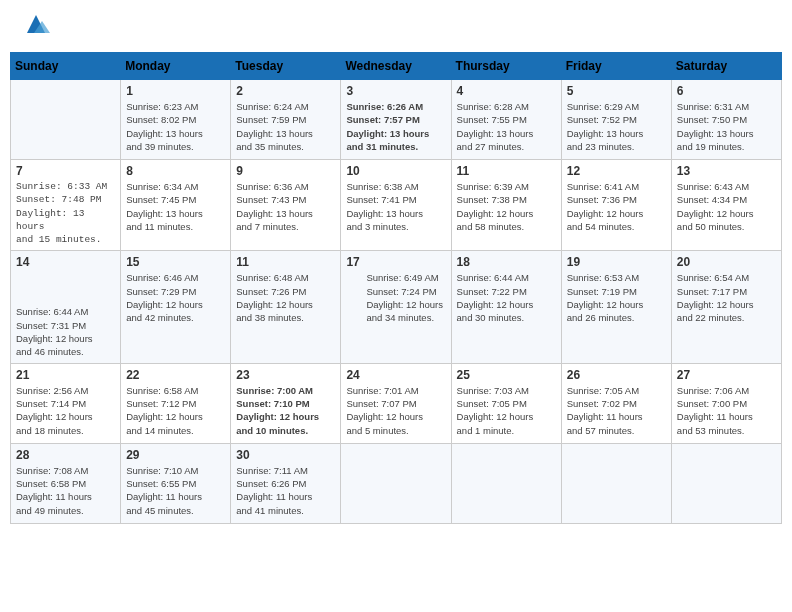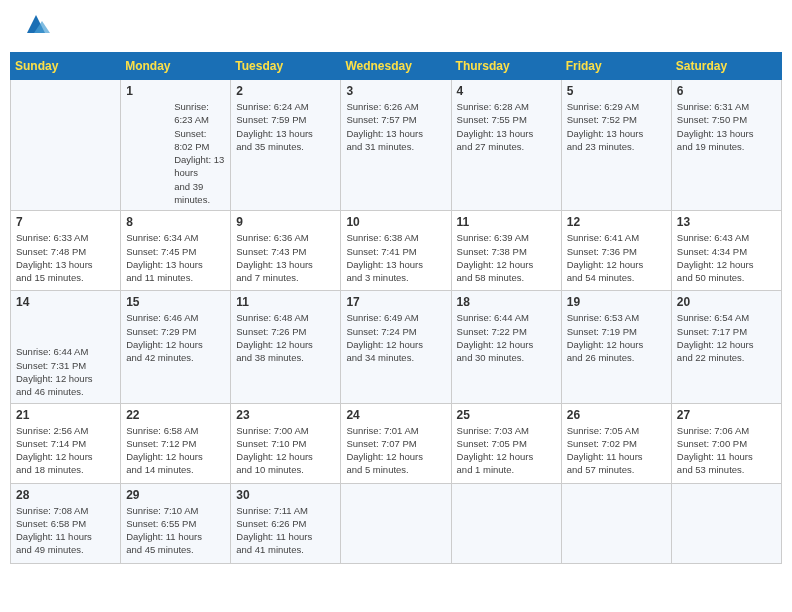--- a/index.html
+++ b/index.html
@@ -55,21 +55,21 @@
       font-size: 16px;
       color: #555;
     }
     table {
       width: 100%;
       border-collapse: collapse;
       table-layout: fixed;
     }
     thead th {
       background-color: #1a6fb5;
-      color: #fde047;
+      color: #000000;
       font-size: 12px;
       font-weight: bold;
       padding: 6px 4px;
       text-align: left;
       border: 1px solid #1a6fb5;
     }
     tbody td {
       border: 1px solid #ccc;
       vertical-align: top;
       padding: 4px 5px;
@@ -128,35 +128,35 @@
         <th>Thursday</th>
         <th>Friday</th>
         <th>Saturday</th>
       </tr>
   </thead>
   <tbody>
   <tr>
         <td class="empty-cell"></td>
         <td>
           <span class="day-number">1</span>
-          <div class="day-info" style="white-space: pre-line; margin-left: 48px;">Sunrise: 6:23 AM
+          <div class="day-info" style="white-space: pre-line;">Sunrise: 6:23 AM
 Sunset: 8:02 PM
 Daylight: 13 hours
 and 39 minutes.</div>
         </td>
         <td>
           <span class="day-number">2</span>
           <div class="day-info" style="white-space: pre-line;">Sunrise: 6:24 AM
 Sunset: 7:59 PM
 Daylight: 13 hours
 and 35 minutes.</div>
         </td>
         <td>
           <span class="day-number">3</span>
-          <div class="day-info" style="white-space: pre-line;">Sunrise: 6:26 AM
+          <div class="day-info" style="white-space: pre-line; font-weight: bold;">Sunrise: 6:26 AM
 Sunset: 7:57 PM
 Daylight: 13 hours
 and 31 minutes.</div>
         </td>
         <td>
           <span class="day-number">4</span>
           <div class="day-info" style="white-space: pre-line;">Sunrise: 6:28 AM
 Sunset: 7:55 PM
 Daylight: 13 hours
 and 27 minutes.</div>
@@ -172,21 +172,21 @@
           <span class="day-number">6</span>
           <div class="day-info" style="white-space: pre-line;">Sunrise: 6:31 AM
 Sunset: 7:50 PM
 Daylight: 13 hours
 and 19 minutes.</div>
         </td>
       </tr>
       <tr>
         <td>
           <span class="day-number">7</span>
-          <div class="day-info" style="white-space: pre-line;">Sunrise: 6:33 AM
+          <div class="day-info" style="white-space: pre-line; font-family: Liberation Mono, monospace;">Sunrise: 6:33 AM
 Sunset: 7:48 PM
 Daylight: 13 hours
 and 15 minutes.</div>
         </td>
         <td>
           <span class="day-number">8</span>
           <div class="day-info" style="white-space: pre-line;">Sunrise: 6:34 AM
 Sunset: 7:45 PM
 Daylight: 13 hours
 and 11 minutes.</div>
@@ -244,21 +244,21 @@
         </td>
         <td>
           <span class="day-number">11</span>
           <div class="day-info" style="white-space: pre-line;">Sunrise: 6:48 AM
 Sunset: 7:26 PM
 Daylight: 12 hours
 and 38 minutes.</div>
         </td>
         <td>
           <span class="day-number">17</span>
-          <div class="day-info" style="white-space: pre-line;">Sunrise: 6:49 AM
+          <div class="day-info" style="white-space: pre-line; margin-left: 20px;">Sunrise: 6:49 AM
 Sunset: 7:24 PM
 Daylight: 12 hours
 and 34 minutes.</div>
         </td>
         <td>
           <span class="day-number">18</span>
           <div class="day-info" style="white-space: pre-line;">Sunrise: 6:44 AM
 Sunset: 7:22 PM
 Daylight: 12 hours
 and 30 minutes.</div>
@@ -288,21 +288,21 @@
         </td>
         <td>
           <span class="day-number">22</span>
           <div class="day-info" style="white-space: pre-line;">Sunrise: 6:58 AM
 Sunset: 7:12 PM
 Daylight: 12 hours
 and 14 minutes.</div>
         </td>
         <td>
           <span class="day-number">23</span>
-          <div class="day-info" style="white-space: pre-line;">Sunrise: 7:00 AM
+          <div class="day-info" style="white-space: pre-line; font-weight: bold;">Sunrise: 7:00 AM
 Sunset: 7:10 PM
 Daylight: 12 hours
 and 10 minutes.</div>
         </td>
         <td>
           <span class="day-number">24</span>
           <div class="day-info" style="white-space: pre-line;">Sunrise: 7:01 AM
 Sunset: 7:07 PM
 Daylight: 12 hours
 and 5 minutes.</div>

